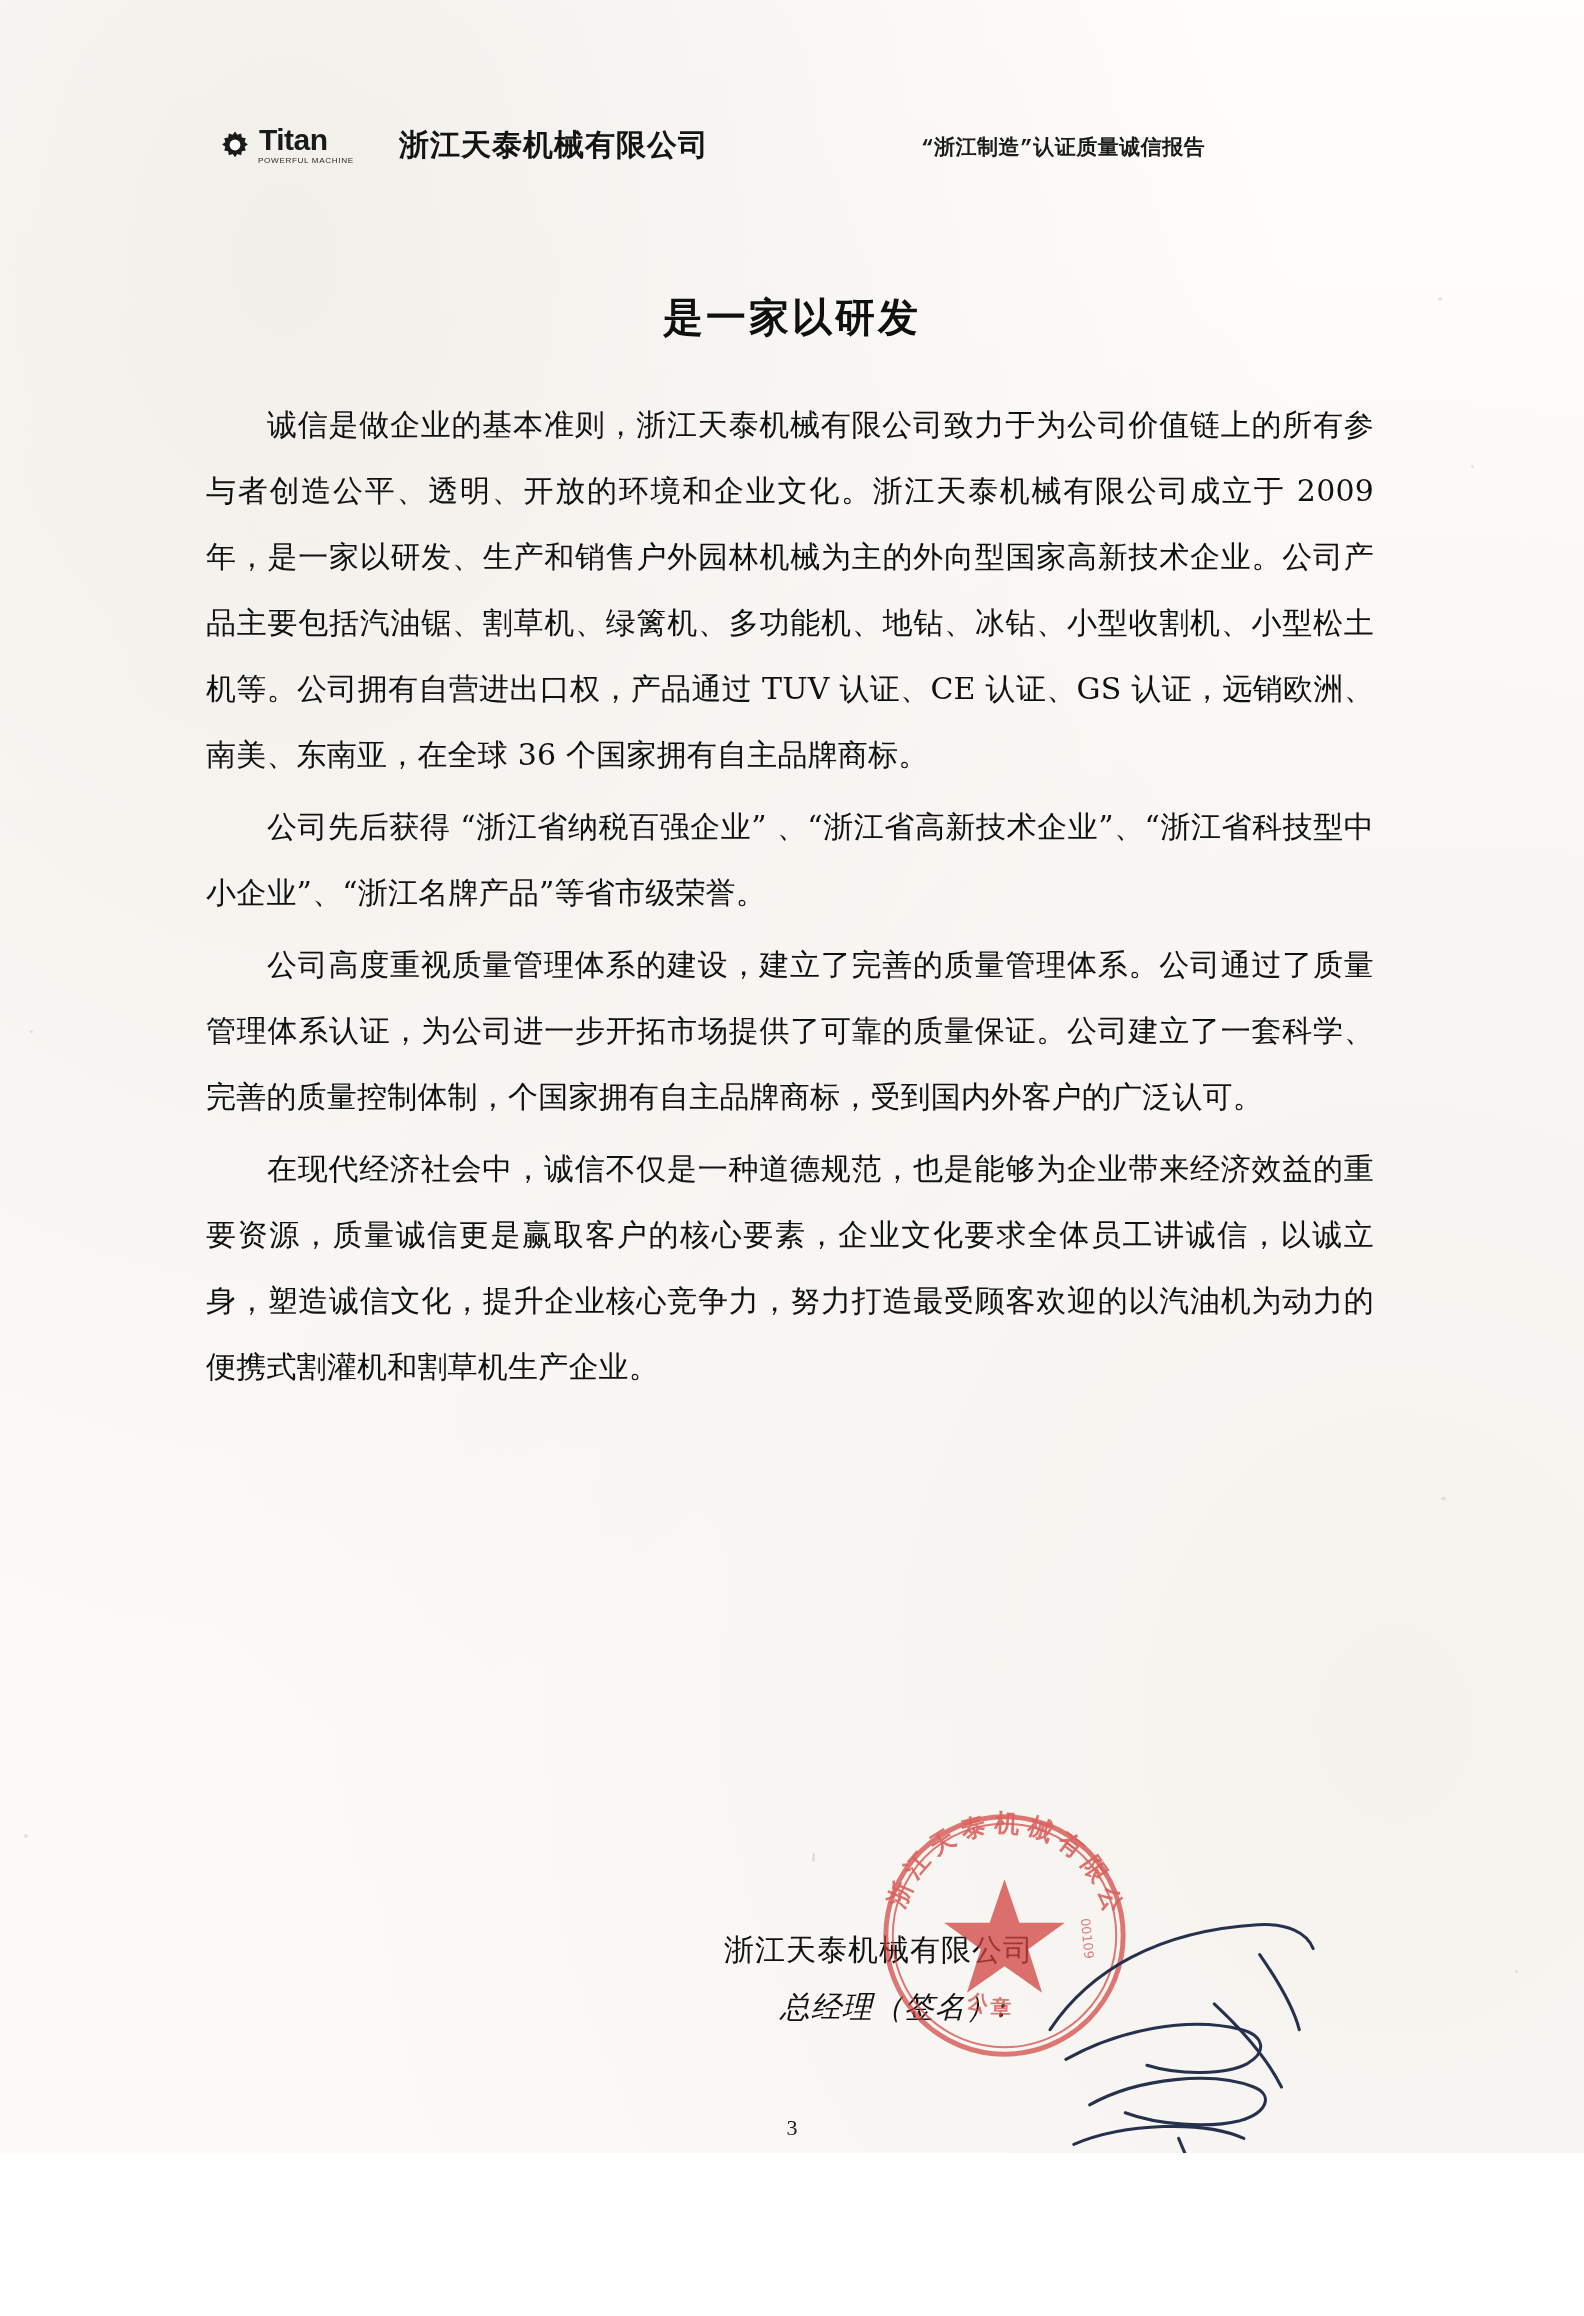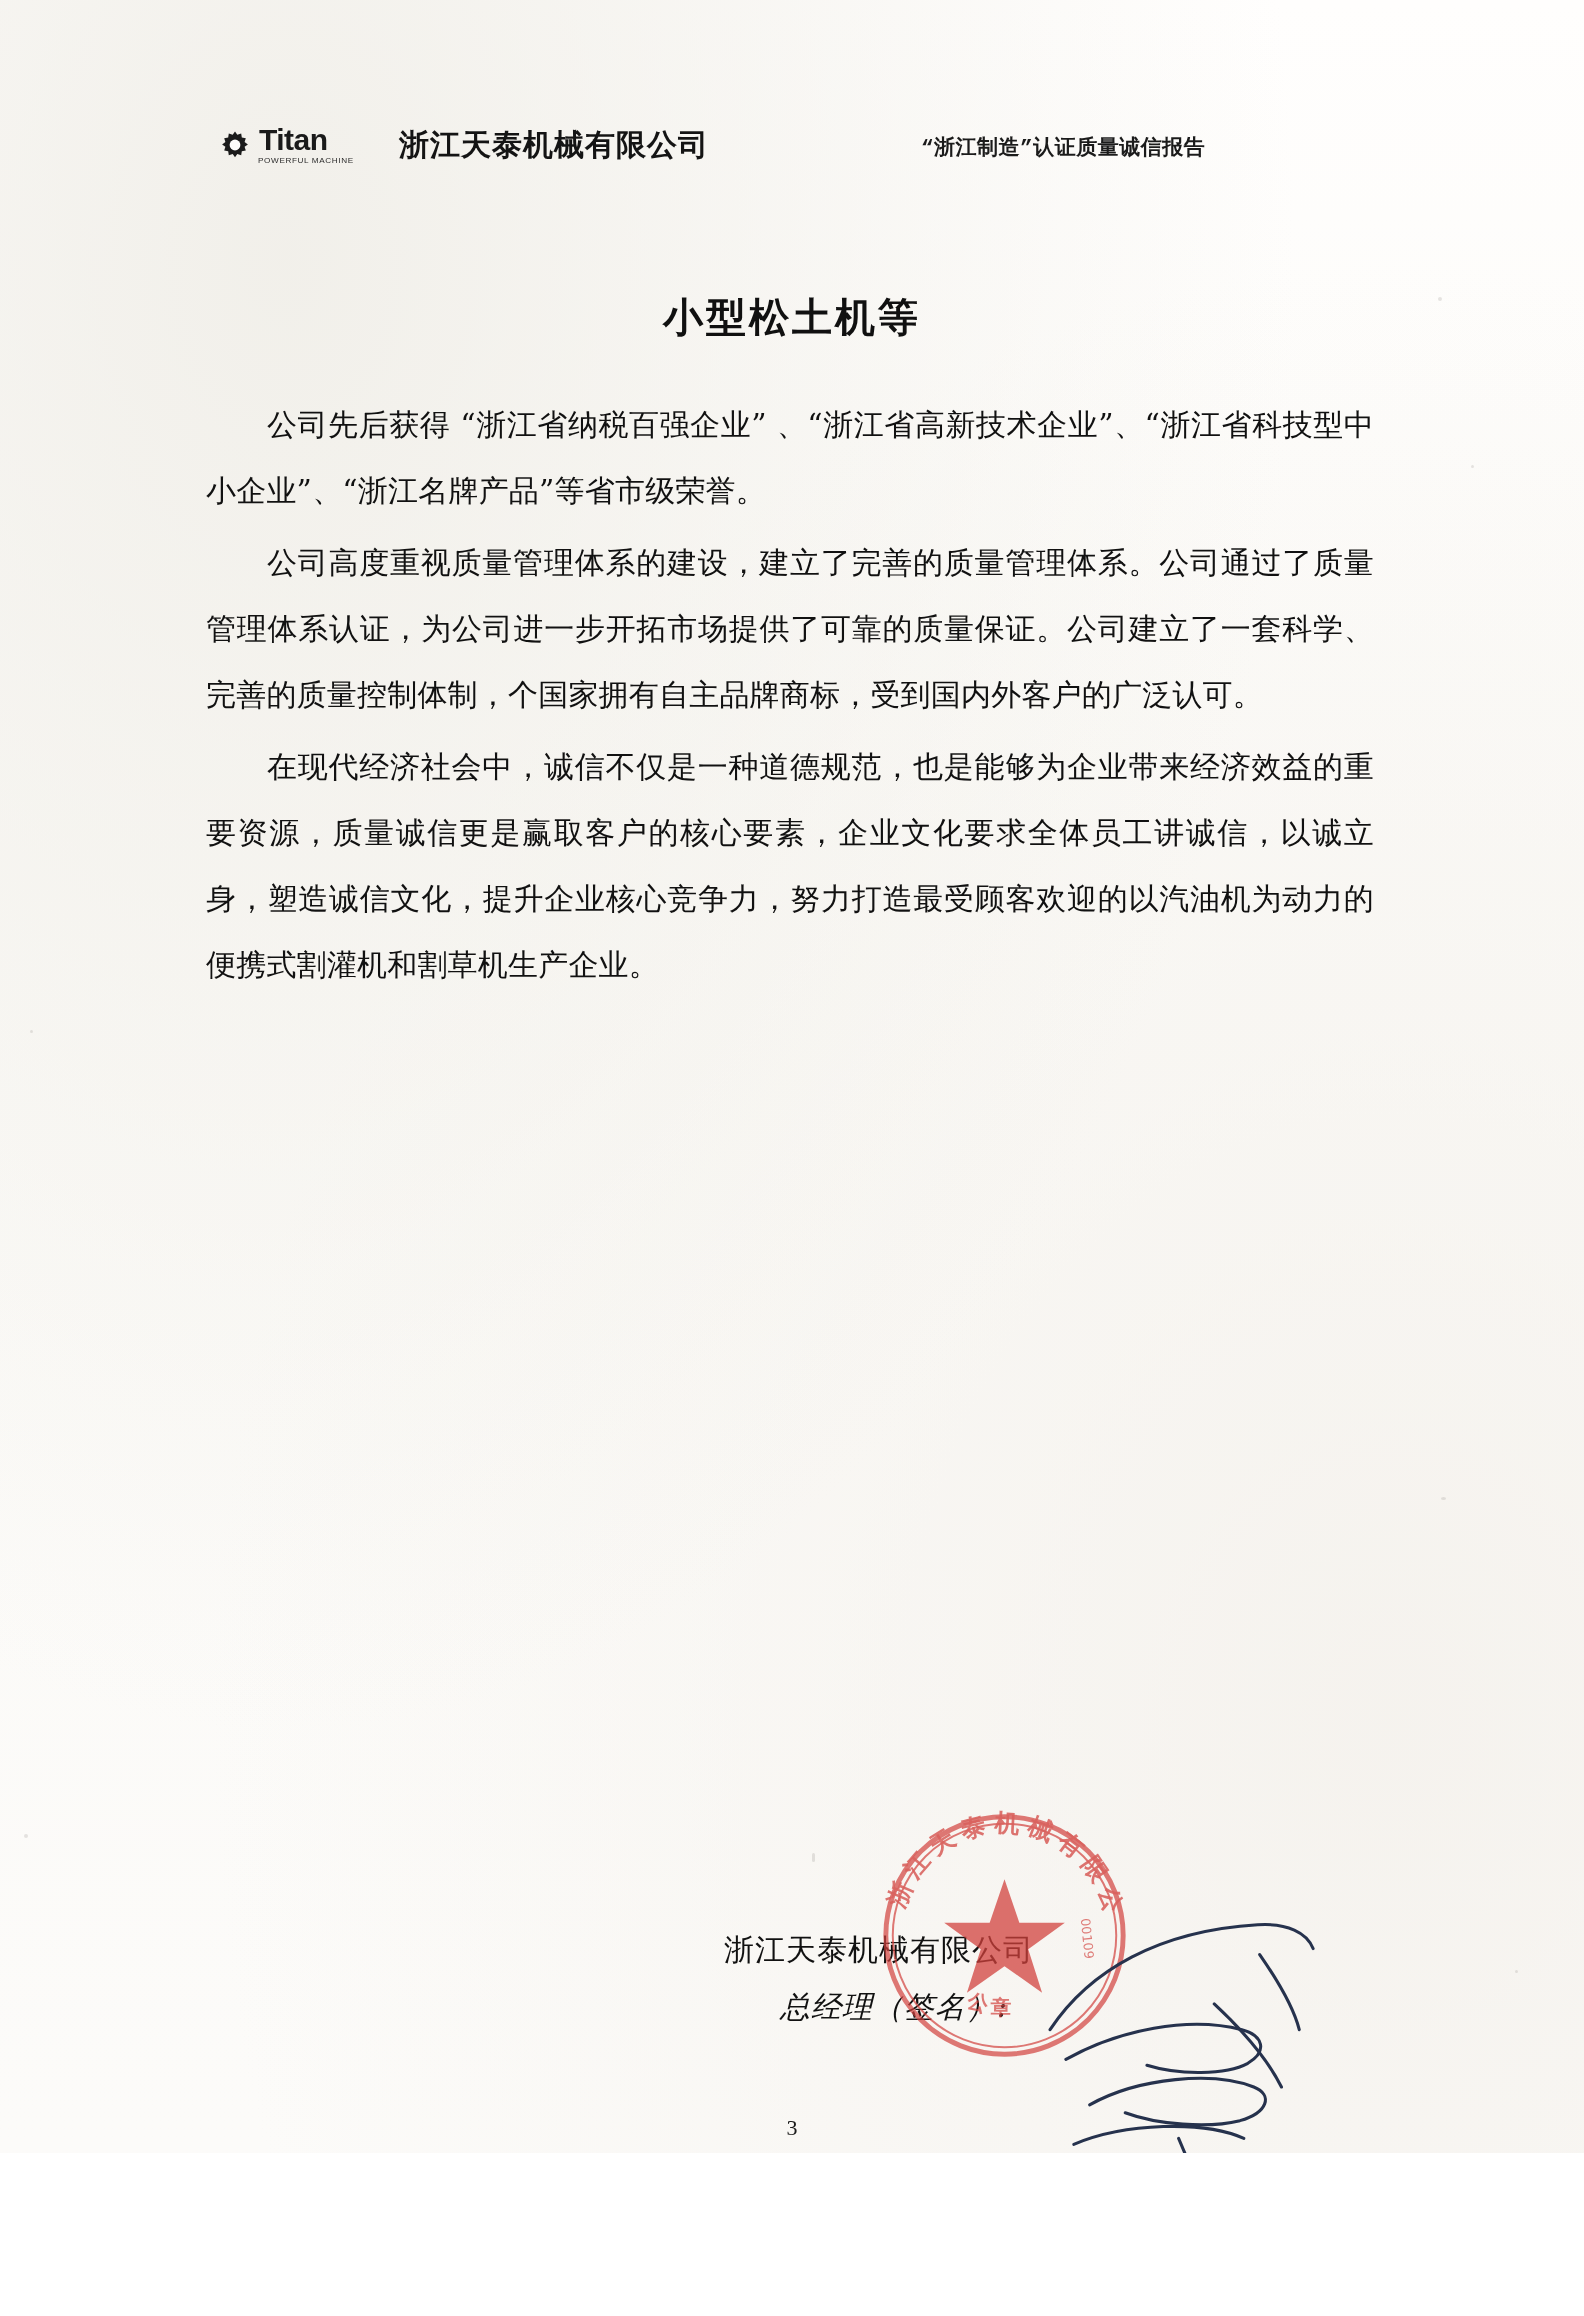--- a/index.html
+++ b/index.html
@@ -207,23 +207,24 @@
       <span class="logo-text">
         <span class="logo-word">Titan</span>
         <span class="logo-sub">POWERFUL MACHINE</span>
       </span>
     </div>
 
     <div class="company-name">浙江天泰机械有限公司</div>
     <div class="report-title">“浙江制造”认证质量诚信报告</div>
   </div>
 
-  <div class="doc-title">小型松土机等</div>
+  <div class="doc-title">是一家以研发</div>
 
   <div class="content">
+    <p class="para">诚信是做企业的基本准则，浙江天泰机械有限公司致力于为公司价值链上的所有参与者创造公平、透明、开放的环境和企业文化。浙江天泰机械有限公司成立于 2009 年，是一家以研发、生产和销售户外园林机械为主的外向型国家高新技术企业。公司产品主要包括汽油锯、割草机、绿篱机、多功能机、地钻、冰钻、小型收割机、小型松土机等。公司拥有自营进出口权，产品通过 TUV 认证、CE 认证、GS 认证，远销欧洲、南美、东南亚，在全球 36 个国家拥有自主品牌商标。</p>
     <p class="para">公司先后获得 “浙江省纳税百强企业” 、“浙江省高新技术企业”、“浙江省科技型中小企业”、“浙江名牌产品”等省市级荣誉。</p>
     <p class="para">公司高度重视质量管理体系的建设，建立了完善的质量管理体系。公司通过了质量管理体系认证，为公司进一步开拓市场提供了可靠的质量保证。公司建立了一套科学、完善的质量控制体制，个国家拥有自主品牌商标，受到国内外客户的广泛认可。</p>
     <p class="para">在现代经济社会中，诚信不仅是一种道德规范，也是能够为企业带来经济效益的重要资源，质量诚信更是赢取客户的核心要素，企业文化要求全体员工讲诚信，以诚立身，塑造诚信文化，提升企业核心竞争力，努力打造最受顾客欢迎的以汽油机为动力的便携式割灌机和割草机生产企业。</p>
   </div>
 
   <div class="sign-block">
     <div class="sign-line l1">浙江天泰机械有限公司</div>
     <div class="sign-line l2">总经理（签名）:</div>
   </div>
 

